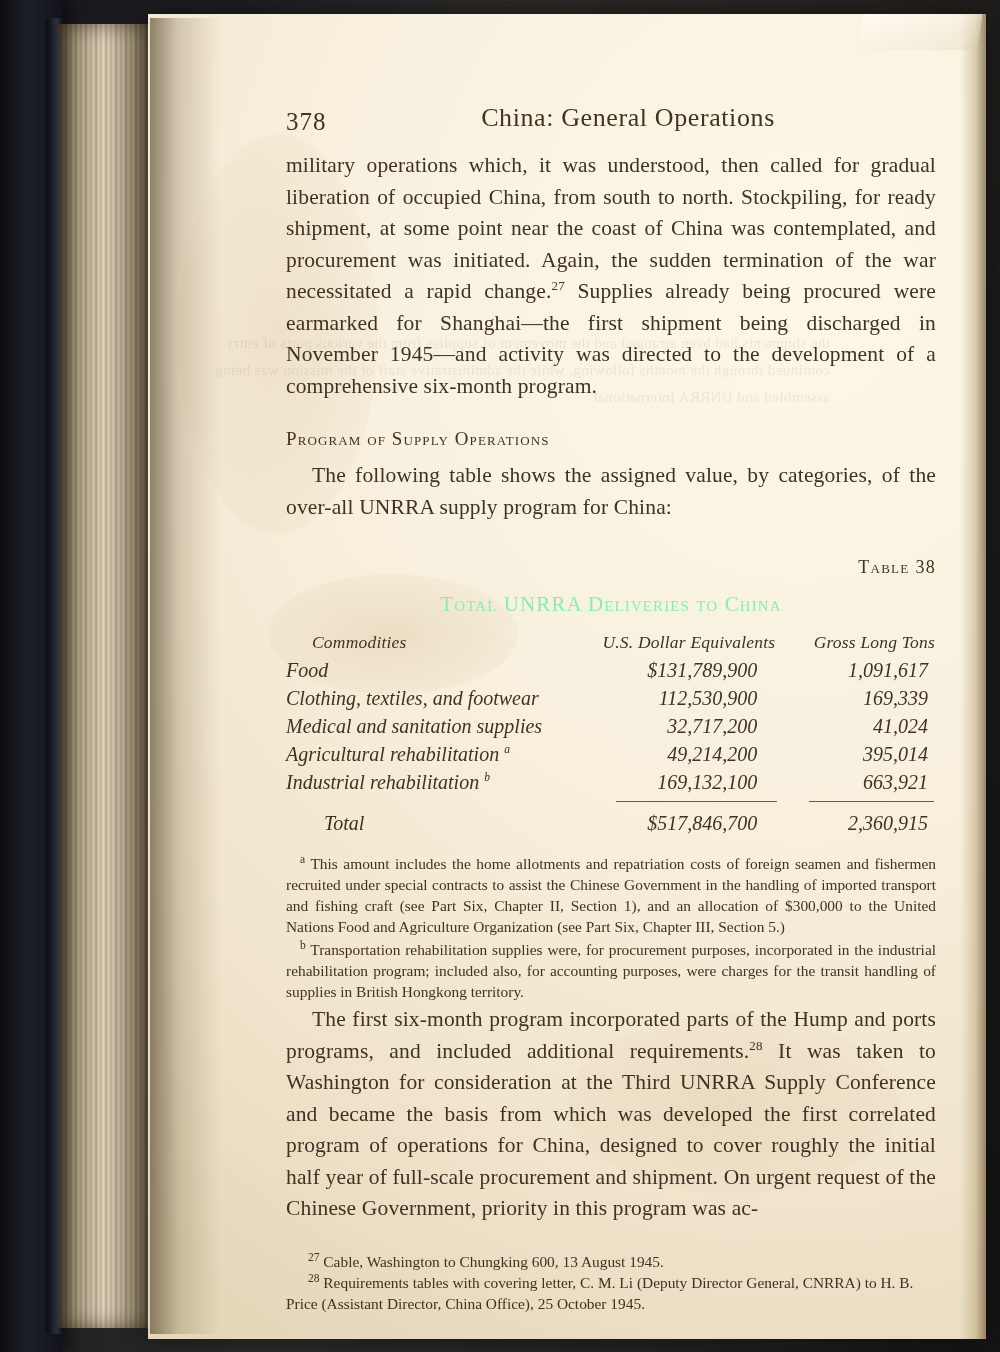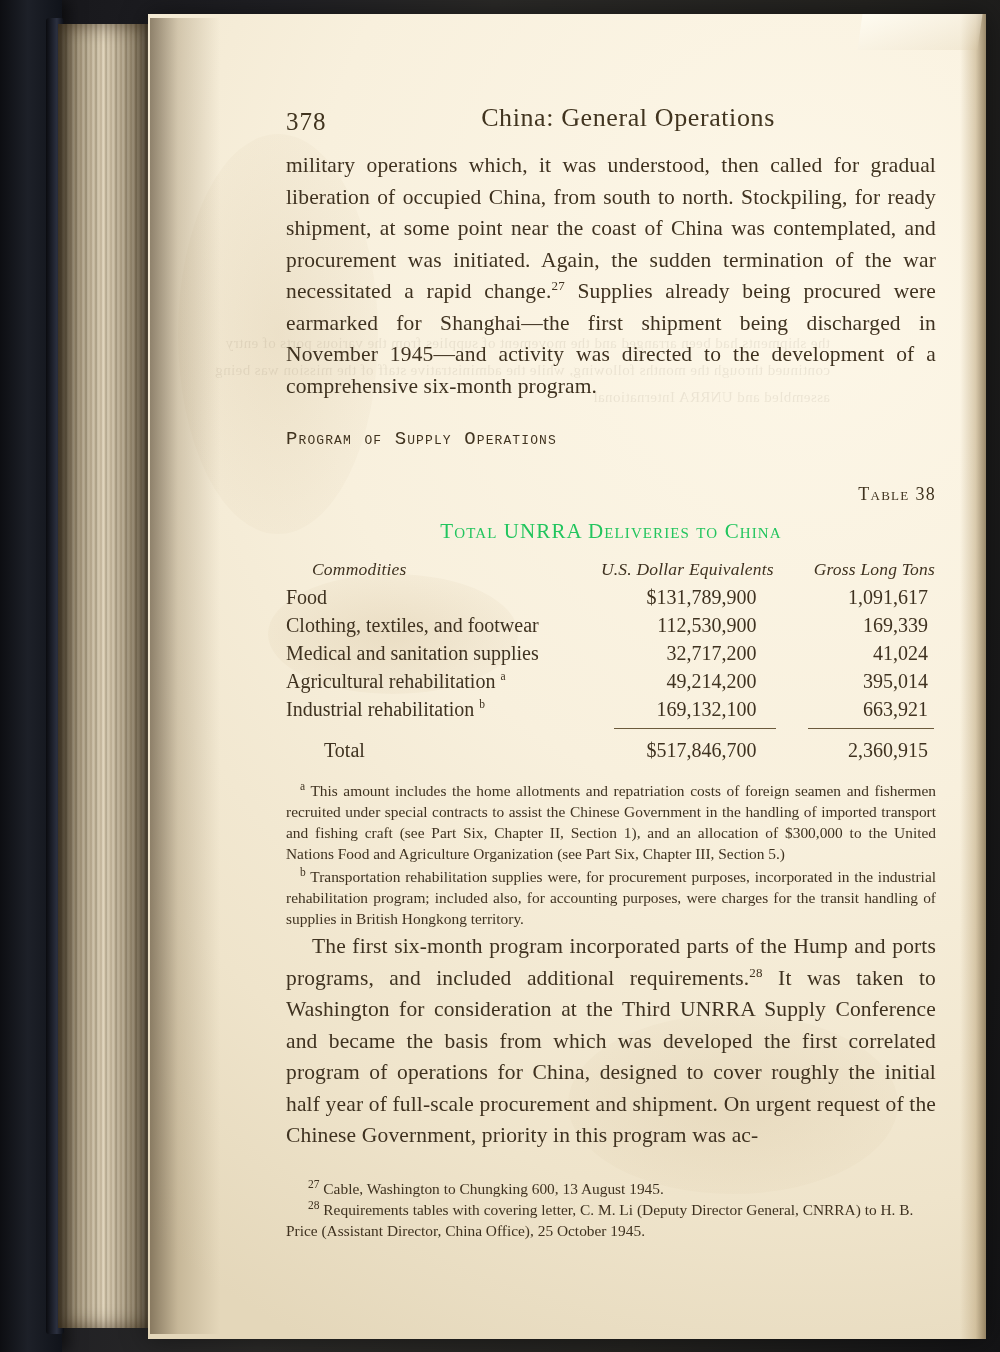--- a/index.html
+++ b/index.html
@@ -168,58 +168,57 @@
 
   .sup { font-size: 13px; vertical-align: super; line-height: 0; }
 
   h2.subhead {
     margin: 26px 0 10px 0;
     font-size: 19px;
     font-variant: small-caps;
     letter-spacing: 1.1px;
     font-weight: normal;
     color: #40331f;
-    font-family: Liberation Mono, monospace;
   }
 
   
   .table-block { margin-top: 34px; }
   .table-title {
     text-align: right;
     font-size: 18px;
     font-variant: small-caps;
     letter-spacing: 1.3px;
     color: #40331f;
   }
   .table-subtitle {
     text-align: center;
     font-size: 21px;
     font-variant: small-caps;
     letter-spacing: 1.1px;
     margin-top: 14px;
     margin-bottom: 14px;
-    color: #22c55e;
+    color: #86efac;
   }
   table.t38 {
     width: 100%;
     border-collapse: collapse;
     font-size: 20px;
     color: #3f3220;
   }
   table.t38 th {
     font-weight: normal;
     font-style: italic;
     font-size: 17.5px;
     padding-bottom: 3px;
     letter-spacing: 0.2px;
   }
   table.t38 th.c1 { text-align: left; padding-left: 26px; }
   table.t38 th.c2 { text-align: center; }
   table.t38 th.c3 { text-align: right; }
-  table.t38 td { padding: 1px 0; line-height: 26px; }
+  table.t38 td { padding: 1px 0; line-height: 26px; font-style: italic; }
   table.t38 td.c1 { text-align: left; }
   table.t38 td.c2 { text-align: right; padding-right: 34px; }
   table.t38 td.c3 { text-align: right; padding-right: 8px; }
   tr.total td { padding-top: 8px; }
   tr.total td.c1 { padding-left: 38px; }
   .rule-cell { padding: 0 !important; height: 1px; }
   .rule {
     height: 1px;
     background: #6b5a3c;
     margin-top: 5px;
@@ -278,20 +277,21 @@
 
     <div class="page-head">
       <div class="folio">378</div>
       <div class="running-head">China:  General Operations</div>
     </div>
 
     <p class="body"><span>military operations which, it was understood, then called for gradual liberation of occupied China, from south to north. Stockpiling, for ready shipment, at some point near the coast of China was contemplated, and procurement was initiated. Again, the sudden termination of the war necessitated a rapid change.</span><span class="sup">27</span><span> Supplies already being procured were earmarked for Shanghai—the first shipment being discharged in November 1945—and activity was directed to the development of a comprehensive six-month program.</span></p>
 
     <h2 class="subhead">Program of Supply Operations</h2>
 
+    <p class="body indent">The following table shows the assigned value, by categories, of the over-all UNRRA supply program for China:</p>
 
     <div class="table-block">
       <div class="table-title">Table 38</div>
       <div class="table-subtitle">Total UNRRA Deliveries to China</div>
 
       <table class="t38">
         <thead>
           <tr>
             <th class="c1">Commodities</th>
             <th class="c2">U.S. Dollar Equivalents</th>

